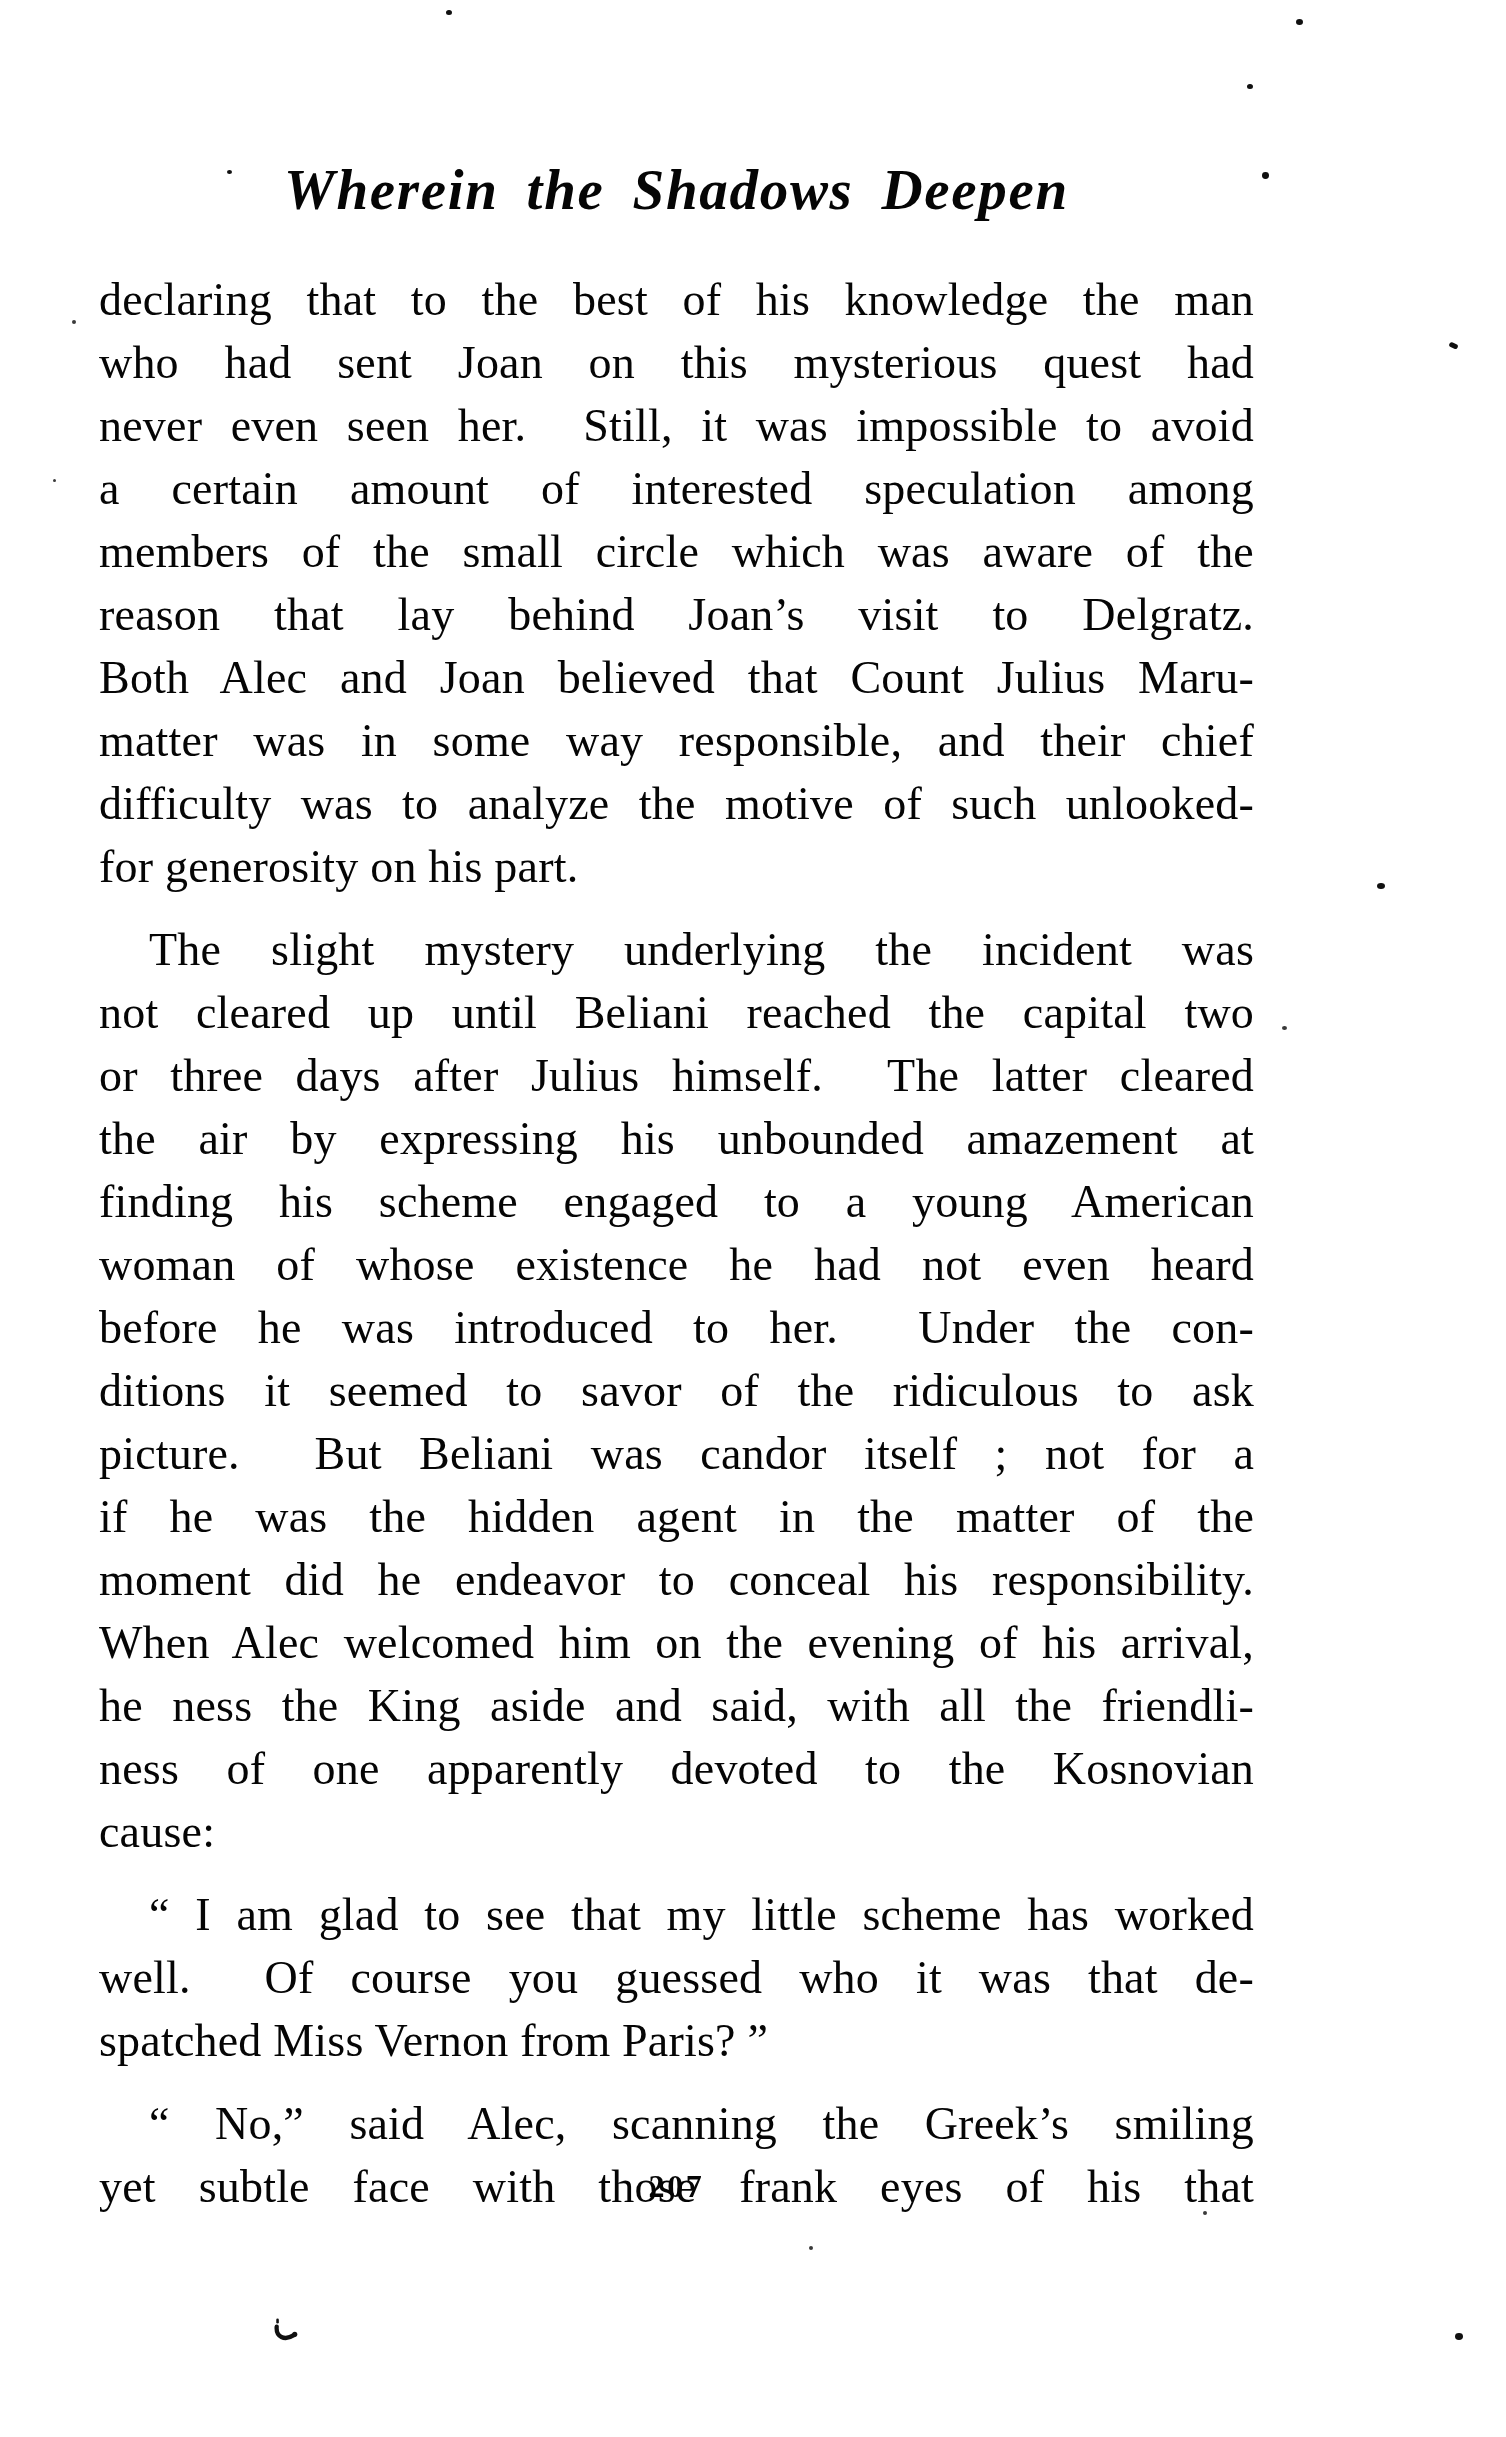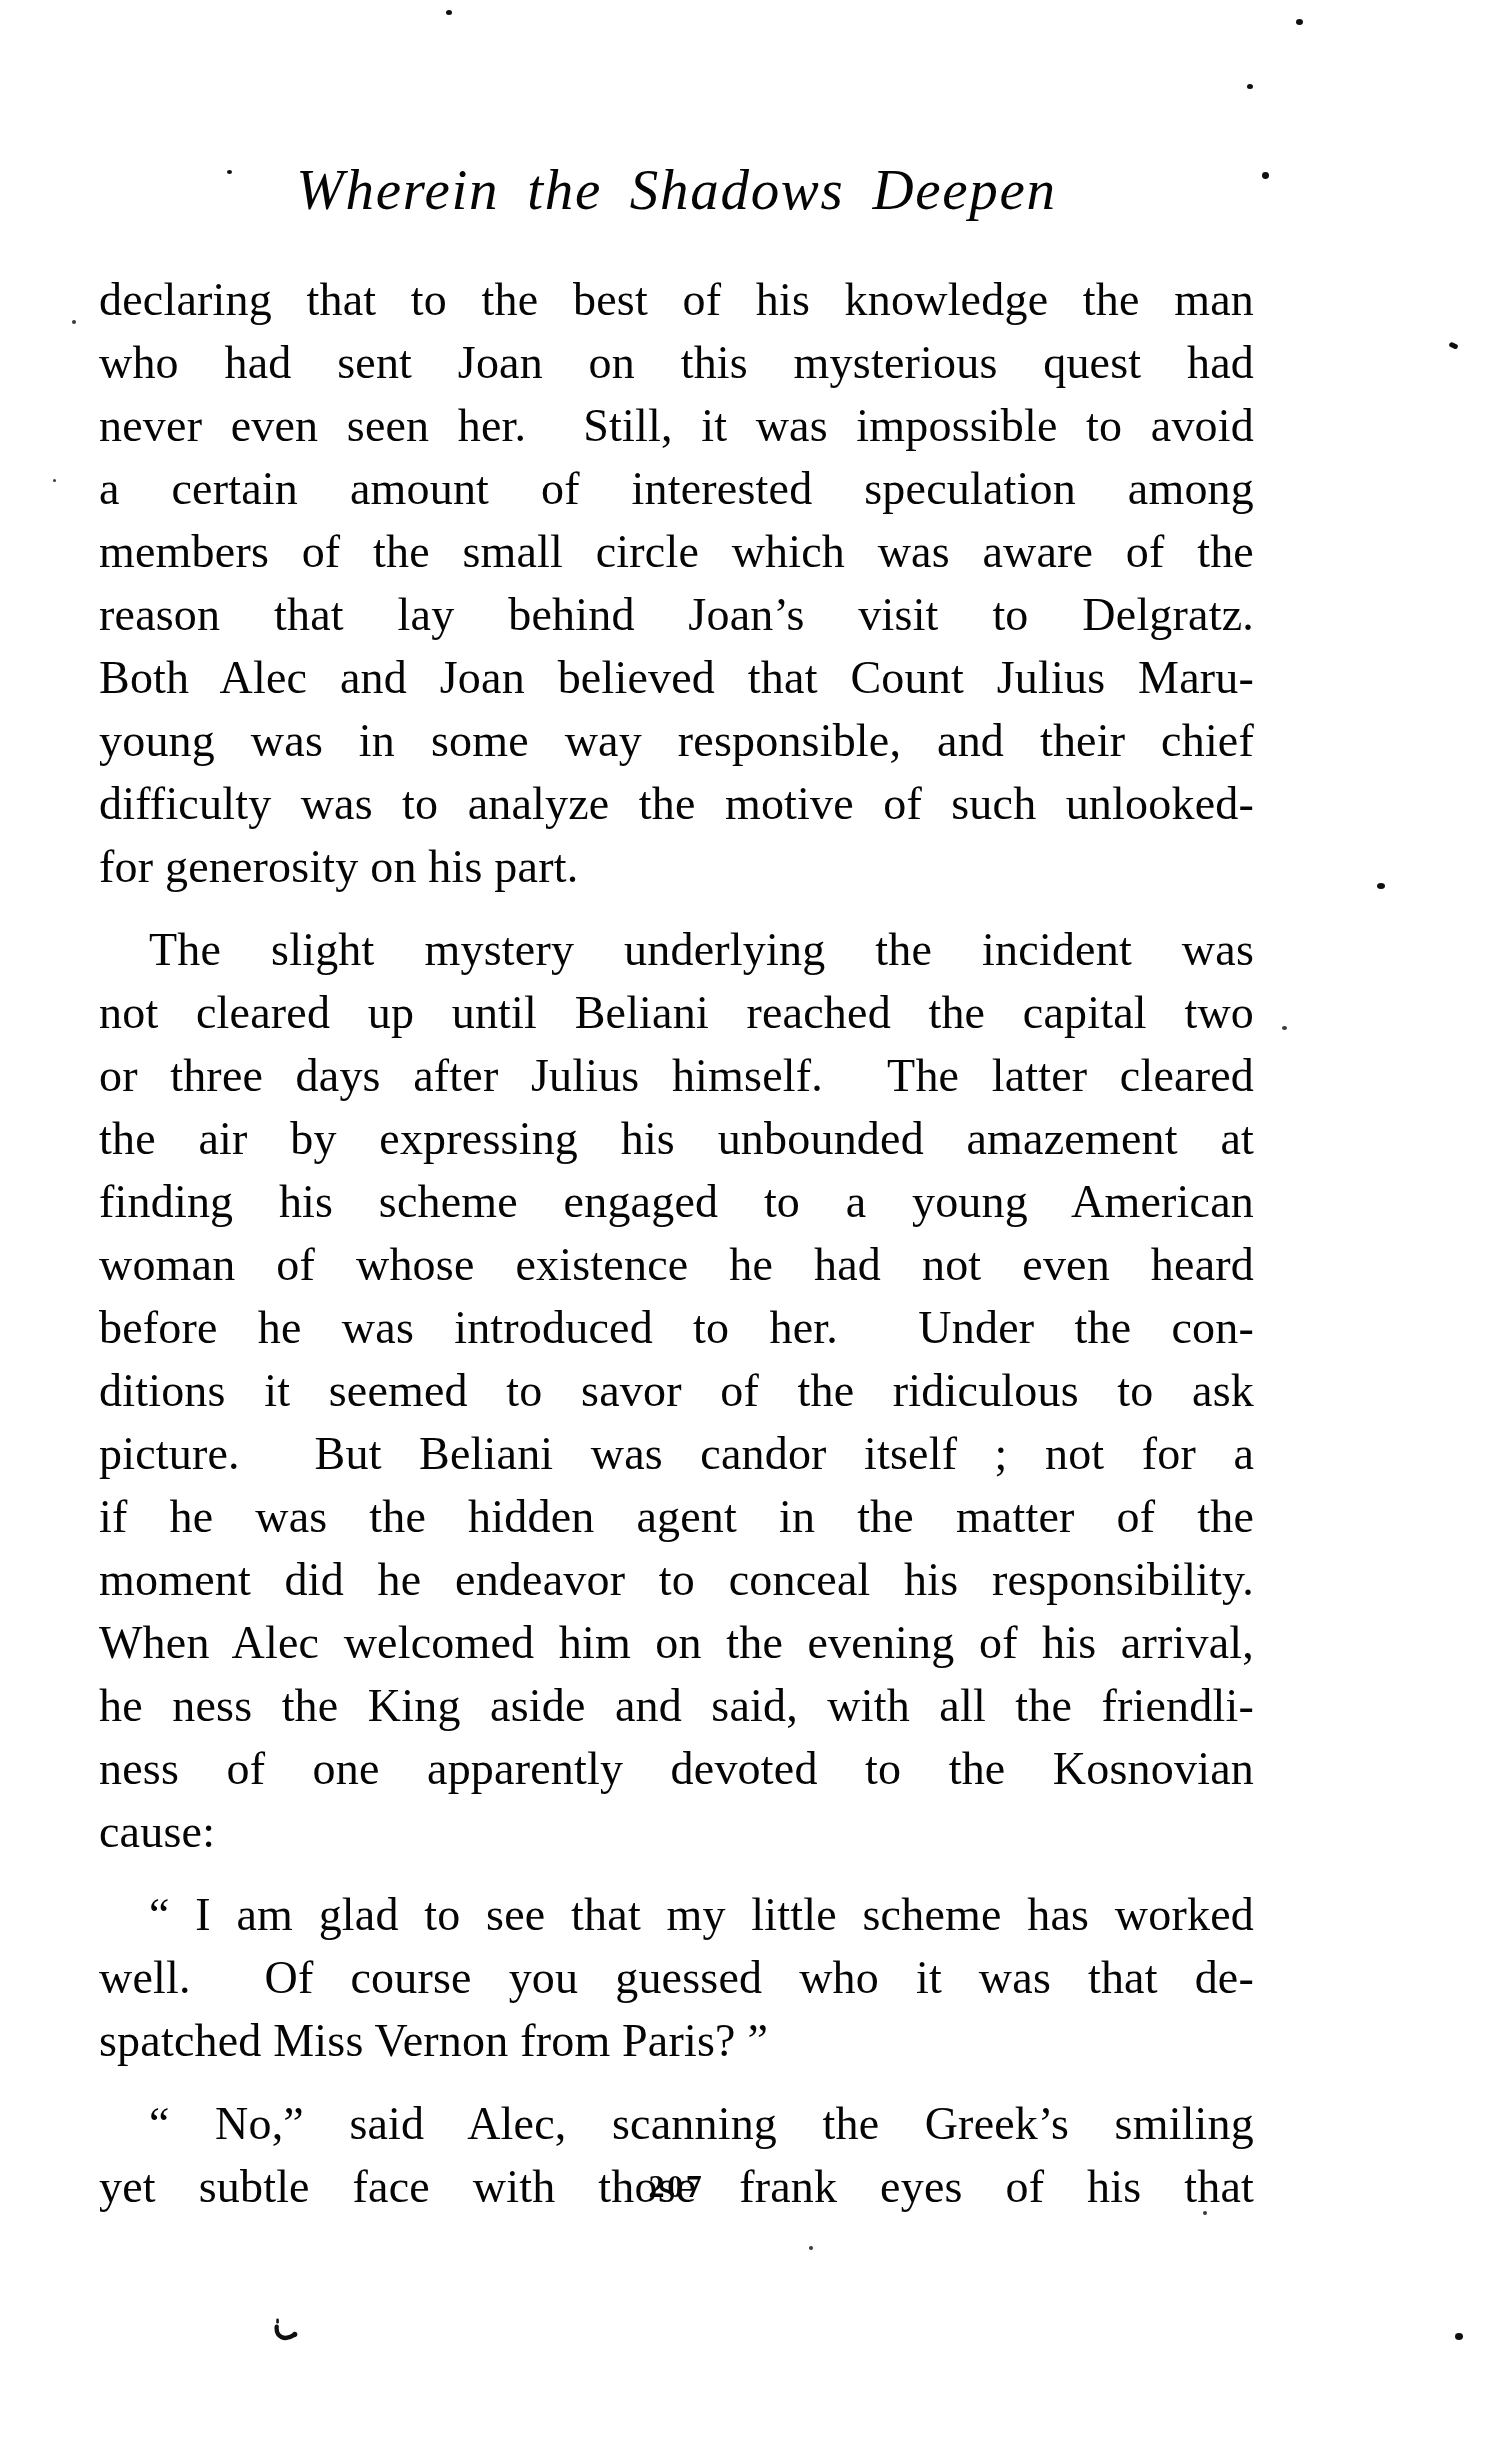--- a/index.html
+++ b/index.html
@@ -9,21 +9,21 @@
     background:#ffffff;
     overflow:hidden;
     font-family:"Liberation Serif","DejaVu Serif",serif;
     color:#050505;
   }
   .running-header{
     position:absolute;
     left:99px;top:157px;width:1155px;
     text-align:center;
     font-style:italic;
-    font-weight:normal;
+    font-weight:bold;
     font-size:57px;
     letter-spacing:1.7px;
     word-spacing:12px;
     white-space:nowrap;
   }
   .body-text{
     position:absolute;
     left:99px;top:268px;width:1155px;
     font-size:46px;
     line-height:63px;
@@ -66,21 +66,21 @@
   <div class="running-header">Wherein the Shadows Deepen</div>
 
   <div class="body-text">
       <div class="line">declaring that to the best of his knowledge the man</div>
       <div class="line">who had sent Joan on this mysterious quest had</div>
       <div class="line">never even seen her.&nbsp; Still, it was impossible to avoid</div>
       <div class="line">a certain amount of interested speculation among</div>
       <div class="line">members of the small circle which was aware of the</div>
       <div class="line">reason that lay behind Joan’s visit to Delgratz.</div>
       <div class="line">Both Alec and Joan believed that Count Julius Maru-</div>
-      <div class="line">young was in some way responsible, and their chief</div>
+      <div class="line">matter was in some way responsible, and their chief</div>
       <div class="line">difficulty was to analyze the motive of such unlooked-</div>
       <div class="line last">for generosity on his part.</div>
       <div class="line indent">The slight mystery underlying the incident was</div>
       <div class="line">not cleared up until Beliani reached the capital two</div>
       <div class="line">or three days after Julius himself.&nbsp; The latter cleared</div>
       <div class="line">the air by expressing his unbounded amazement at</div>
       <div class="line">finding his scheme engaged to a young American</div>
       <div class="line">woman of whose existence he had not even heard</div>
       <div class="line">before he was introduced to her.&nbsp; Under the con-</div>
       <div class="line">ditions it seemed to savor of the ridiculous to ask</div>

